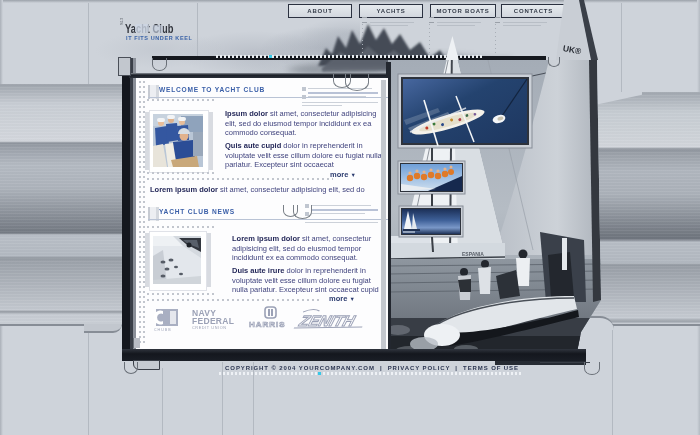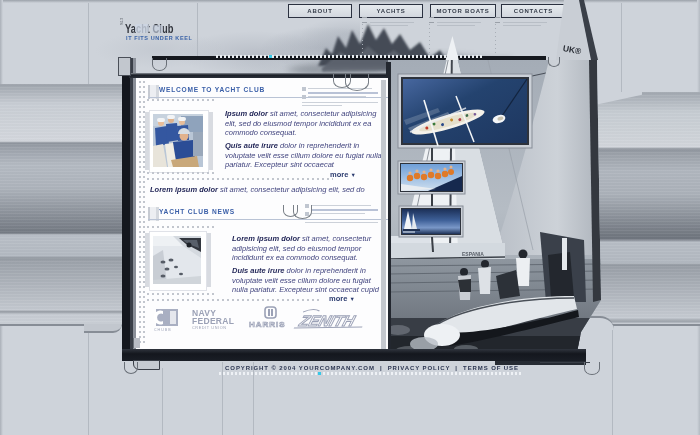--- a/index.html
+++ b/index.html
@@ -55,21 +55,21 @@
  background:linear-gradient(#30353e,#14171e 40%,#1a1e26);}
 
 .perfcol{top:81px;height:264px;width:2px;
  background-image:repeating-linear-gradient(#c2c6ce 0 2px,transparent 2px 5px);}
 .perfrow{height:2px;background-image:repeating-linear-gradient(90deg,#c2c6ce 0 2px,transparent 2px 5px);}
 .head{color:#3a5fa8;font-weight:bold;font-size:6.6px;letter-spacing:.8px;}
 .hrule{height:1px;background:#b9c3d5;}
 .dbar{width:6px;height:14px;border-left:2px solid #c6cad2;border-right:3px solid #d4d8de;background:#eceef2;}
 .fp{height:1px;background:#ccd1d9;}
 .fpb{height:2px;background:#b9c2d6;}
-p.body{margin:0;font-size:7.5px;line-height:9.6px;color:#41447e;width:160px;font-style:italic;}
+p.body{margin:0;font-size:7.5px;line-height:9.6px;color:#41447e;width:160px;}
 p.body b{color:#1f2355;}
 .more{color:#2a3a6e;font-weight:bold;font-size:7.5px;}
 
 .stamp{background:#fff;border:1px solid #e0e2e8;}
 .stampshadow{background:#d8dbe1;}
 .arc{border:1.5px solid #6a7078;border-top:none;border-radius:0 0 50% 50%;}
 .arc2{border:1px solid #7a8088;border-top:none;border-radius:0 0 50% 50%;}
 #mountains{background:
  radial-gradient(120px 48px at 150px 62px, rgba(165,171,180,.5), rgba(152,158,167,0) 72%),
  radial-gradient(100px 42px at 60px 56px, rgba(188,194,202,.6), rgba(188,194,202,0) 72%),
@@ -348,21 +348,21 @@
       <path d="M25,20 a6,6 0 0 1 12,0" fill="#d8dde2"></path>
 <path d="M0,32 L10,30 L14,53 L0,53 Z" fill="#e8e4da"></path>
 <path d="M12,30 L20,29 L24,53 L15,53 Z" fill="#f0ede4"></path>
 <path d="M18,46 L44,42 L46,53 L20,53 Z" fill="#c9a87a"></path>
 <rect x="40" y="18" width="10" height="24" fill="#9aa8ba"></rect>
 </svg></div>
 <div class="abs perfrow" style="left:147px;top:172px;width:69px;"></div>
 <div class="abs perfrow" style="left:147px;top:178px;width:186px;"></div>
 
 <p class="body abs" style="left:225px;top:109px;"><b>Ipsum dolor</b> sit amet, consectetur adipisicing elit, sed do eiusmod tempor incididunt ex ea commodo consequat.</p>
-<p class="body abs" style="left:225px;top:141px;"><b>Quis aute irure</b> dolor in reprehenderit in voluptate velit esse cillum dolore eu fugiat nulla pariatur. Excepteur sint occaecat</p>
+<p class="body abs" style="left:225px;top:141px;"><b>Quis aute cupid</b> dolor in reprehenderit in voluptate velit esse cillum dolore eu fugiat nulla pariatur. Excepteur sint occaecat</p>
 <div class="abs more" style="left:330px;top:170px;">more <span style="font-size:5.5px">▼</span></div>
 <p class="body abs" style="left:150px;top:185px;width:230px;"><b>Lorem ipsum dolor</b> sit amet, consectetur adipisicing elit, sed do</p>
 
 <div class="abs dbar" style="left:148px;top:207px;"></div>
 <div class="abs head" style="left:159px;top:208px;">YACHT CLUB NEWS</div>
 <div class="abs hrule" style="left:148px;top:219px;width:240px;"></div>
 <div class="abs" style="left:305px;top:204px;width:4px;height:4px;background:#c0c6d0;"></div>
 <div class="abs fp" style="left:311px;top:205px;width:60px;"></div>
 <div class="abs fpb" style="left:311px;top:209px;width:67px;"></div>
 <div class="abs" style="left:305px;top:212px;width:4px;height:4px;background:#c0c6d0;"></div>

